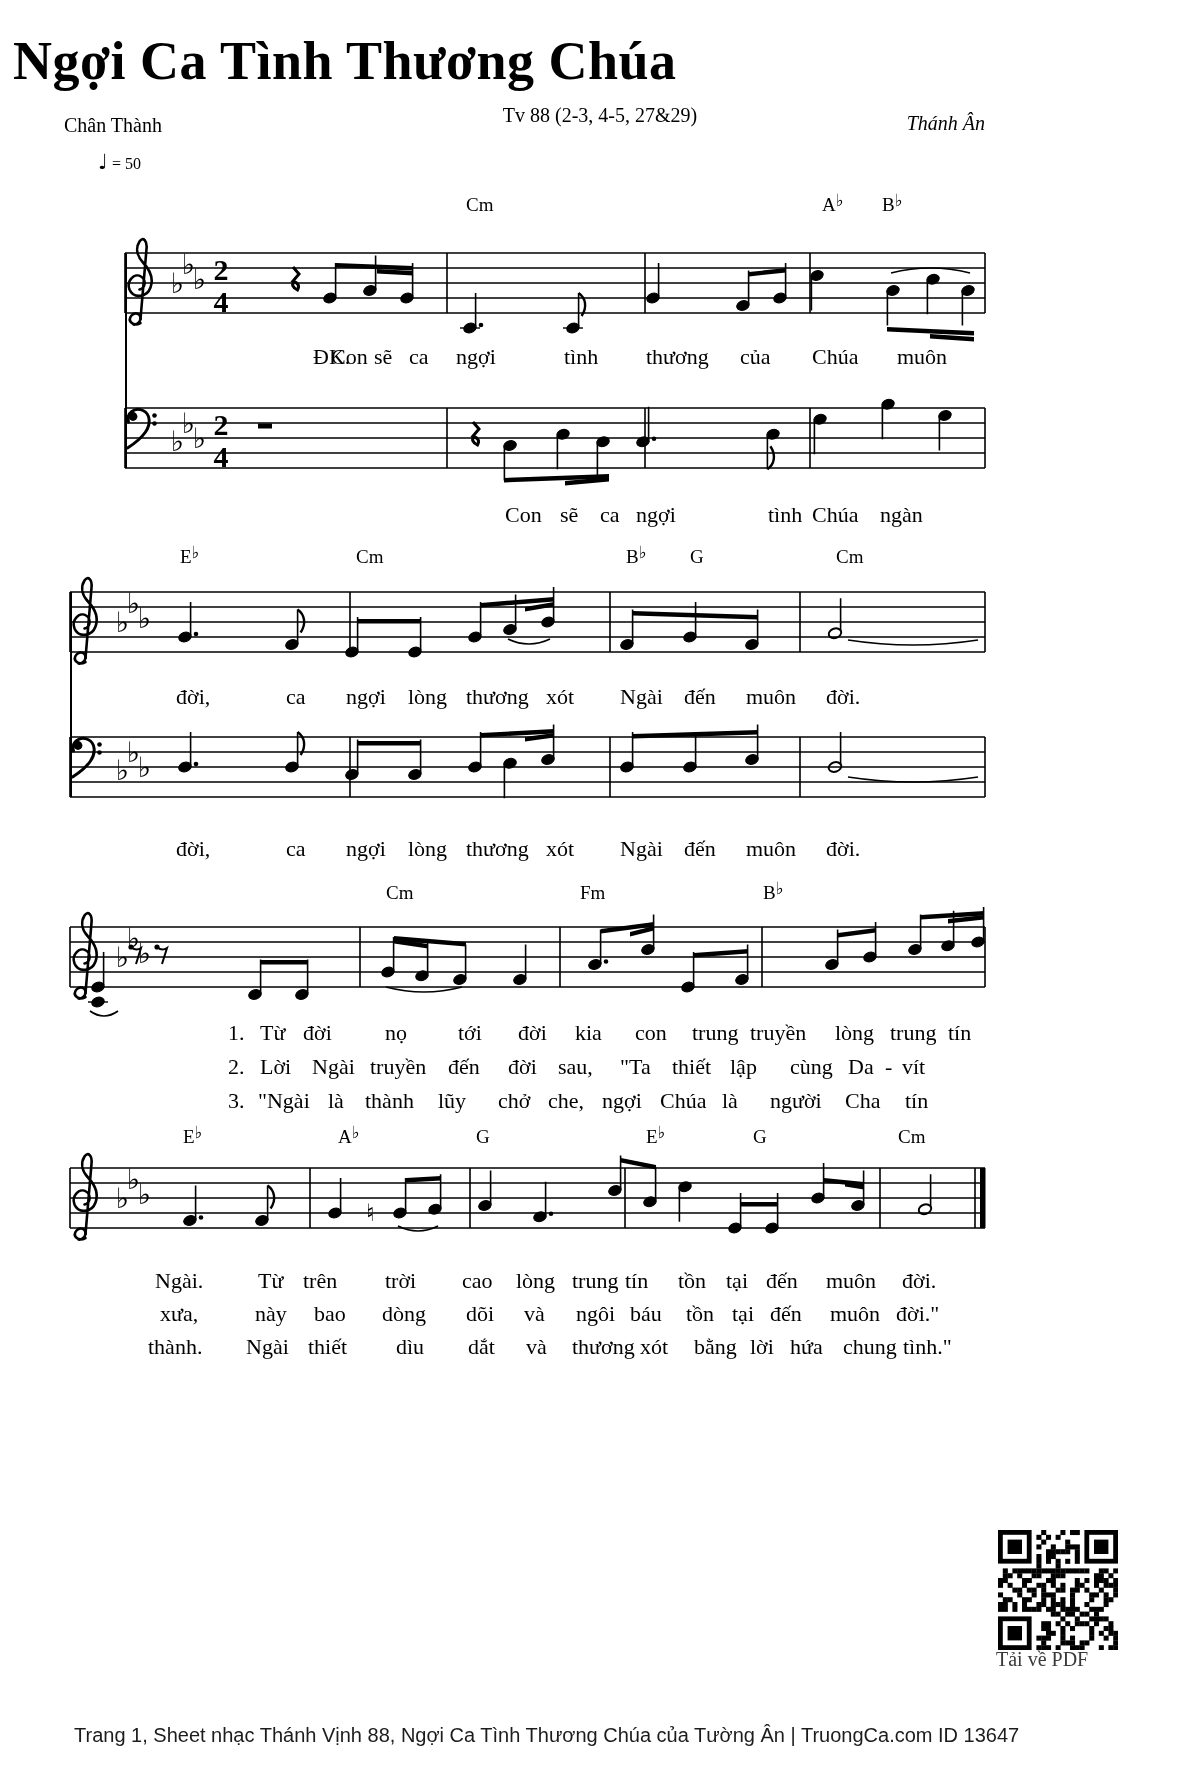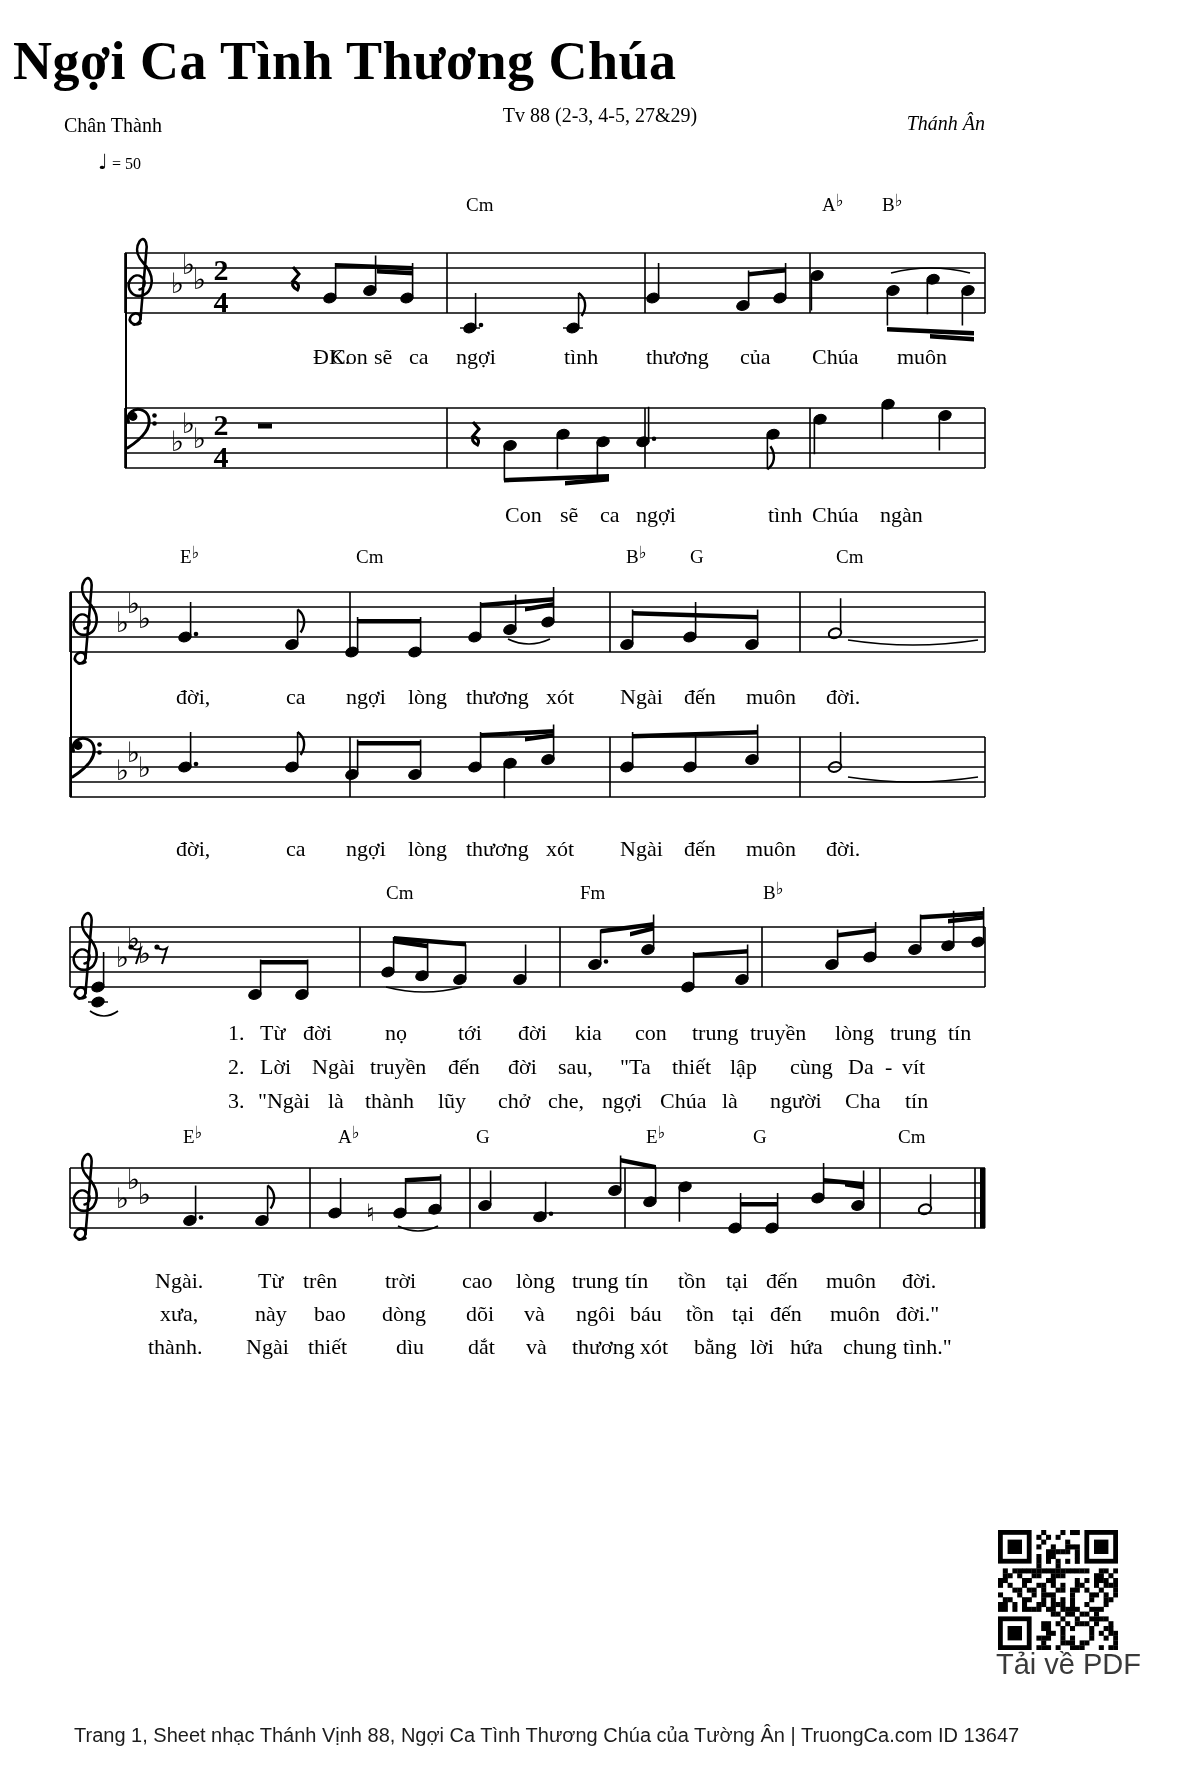--- a/index.html
+++ b/index.html
@@ -11,22 +11,22 @@
   .style-marking{left:64px;top:114px;font-size:20px;}
   .composer{right:215px;top:112px;font-size:20px;font-style:italic;}
   .tempo{left:98px;top:150px;font-size:16px;}
   .tempo .note-glyph{font-size:21px;font-family:"DejaVu Sans",sans-serif;}
   .chord{position:absolute;font-size:19px;white-space:nowrap;}
   .chord .flat{font-size:17px;position:relative;top:-5px;font-family:"DejaVu Sans",sans-serif;}
   .lyric{position:absolute;font-size:22px;white-space:nowrap;}
   .staff-svg{position:absolute;overflow:visible;}
   .sys-connector{position:absolute;width:2px;background:#000;}
   .qr-wrap{position:absolute;left:998px;top:1530px;width:120px;height:120px;cursor:pointer;}
-  .qr-label{position:absolute;left:996px;top:1648px;font-family:Liberation Sans, sans-serif;
-            font-size:29px;color:#3a3a3a;cursor:pointer;}
+  .qr-label{position:absolute;left:996px;top:1648px;font-family:Liberation Serif, serif;
+            font-size:20px;color:#3a3a3a;cursor:pointer;}
   .footer{position:absolute;left:74px;top:1724px;font-family:"Liberation Sans",sans-serif;
           font-size:20px;color:#1c1c1c;white-space:nowrap;}
 </style>
 </head>
 <body>
 
 <div id="page">
   <div class="abs title">Ngợi Ca Tình Thương Chúa</div>
   <div class="abs subtitle">Tv 88 (2-3, 4-5, 27&amp;29)</div>
   <div class="abs style-marking">Chân Thành</div>

